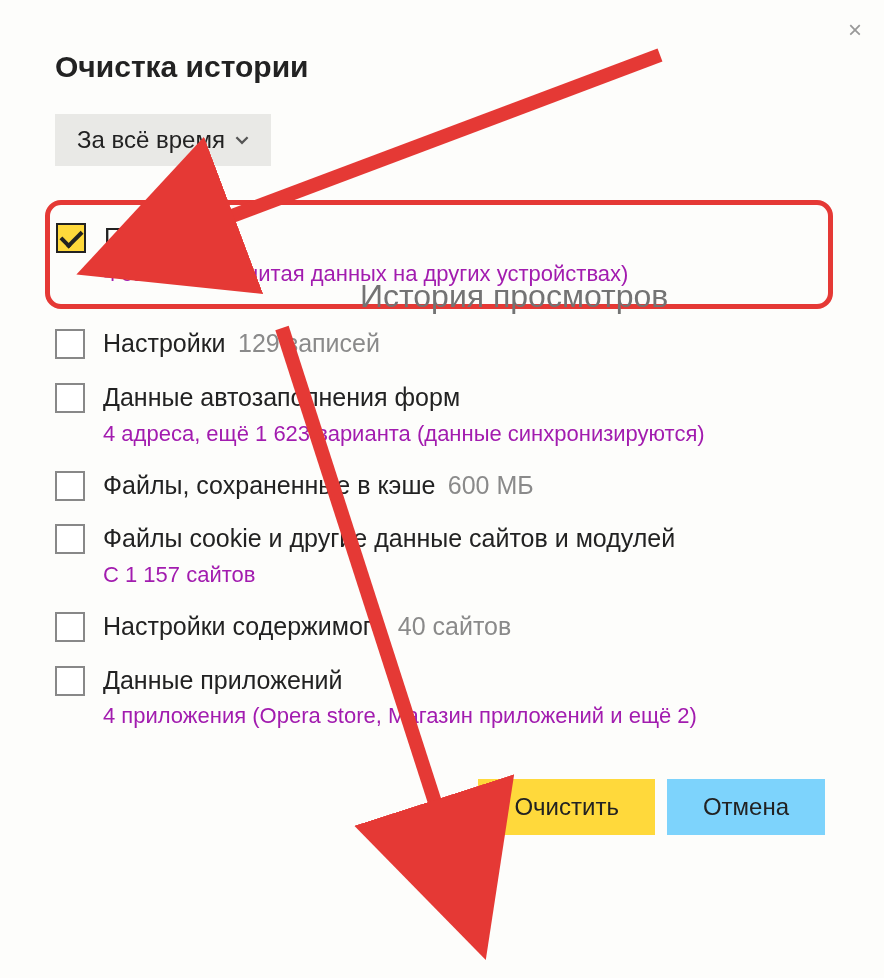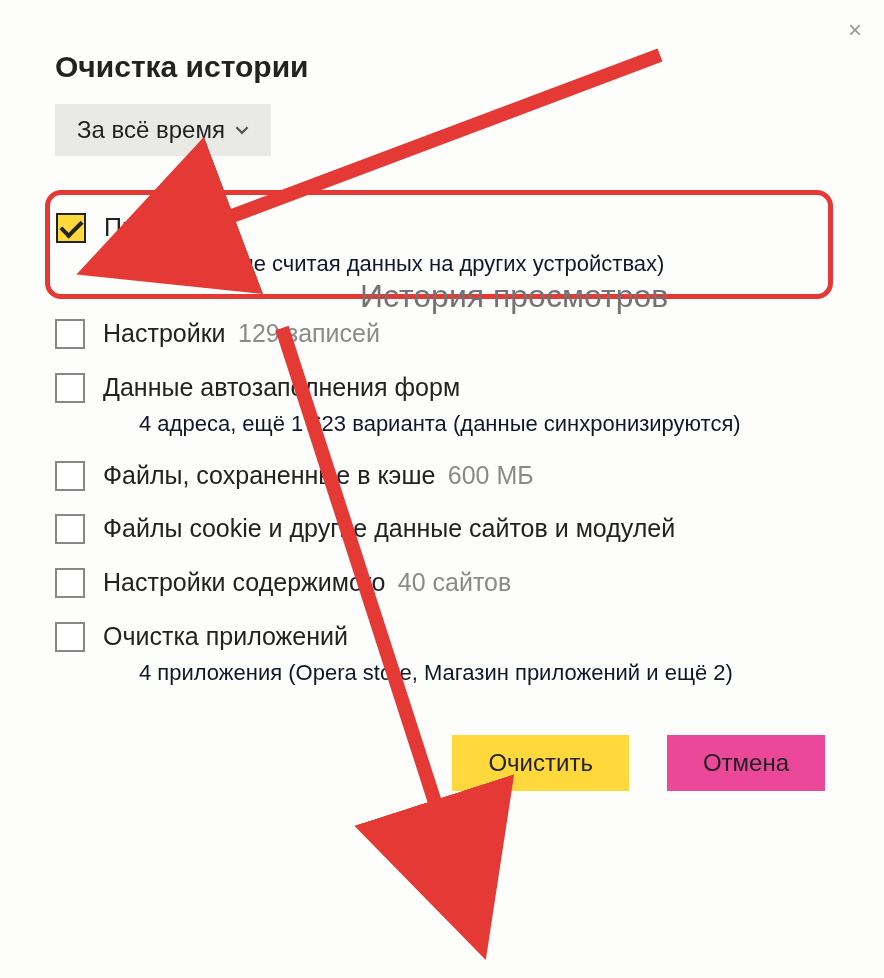--- a/index.html
+++ b/index.html
@@ -23,21 +23,21 @@
     right: 22px;
     font-size: 24px;
     color: #999;
     cursor: pointer;
     line-height: 1;
   }
   .title {
     font-size: 30px;
     font-weight: 600;
     color: #222;
-    margin: 10px 0 20px 0;
+    margin: 10px 0 30px 0;
   }
   .time-select {
     display: inline-flex;
     align-items: center;
     gap: 10px;
     background: #e9e9e6;
     padding: 12px 22px;
     font-size: 24px;
     color: #222;
     border: none;
@@ -85,48 +85,47 @@
     display: inline;
   }
   .opt-inline-detail {
     font-size: 25px;
     color: #8a8a8a;
     margin-left: 8px;
     display: inline;
   }
   .opt-detail {
     font-size: 22px;
-    color: #0f172a;
+    color: #a21caf;
     margin-top: 4px;
     line-height: 1.35;
-    margin-left: 36px;
   }
   .highlight-box {
     border: 5px solid #e53935;
     border-radius: 16px;
     padding: 14px 10px 14px 6px;
     margin-left: -10px;
     margin-right: -4px;
     position: relative;
   }
   .buttons {
     display: flex;
     justify-content: flex-end;
-    gap: 38px;
+    gap: 12px;
     margin-top: 46px;
     padding-right: 4px;
   }
   .btn {
     padding: 14px 36px;
     font-size: 24px;
     border: none;
     cursor: pointer;
   }
   .btn-primary { background: #ffd93b; color: #222; }
-  .btn-secondary { background: #ec4899; color: #222; }
+  .btn-secondary { background: #7dd3fc; color: #222; }
   
   .annotation-text {
     position: absolute;
     color: #737373;
     font-size: 32px;
     font-weight: 400;
     pointer-events: none;
     white-space: nowrap;
   }
   svg.overlay {
@@ -185,35 +184,36 @@
       <div class="opt-body">
         <span class="opt-label">Файлы, сохраненные в кэше</span>
         <span class="opt-inline-detail">600 МБ</span>
       </div>
     </div>
 
     <div class="option">
       <div class="checkbox"></div>
       <div class="opt-body">
         <span class="opt-label">Файлы cookie и другие данные сайтов и модулей</span>
+        <div class="opt-detail">С 1 157 сайтов</div>
       </div>
     </div>
 
     <div class="option">
       <div class="checkbox"></div>
       <div class="opt-body">
         <span class="opt-label">Настройки содержимого</span>
         <span class="opt-inline-detail">40 сайтов</span>
       </div>
     </div>
 
     <div class="option">
       <div class="checkbox"></div>
       <div class="opt-body">
-        <span class="opt-label">Очистка приложений</span>
+        <span class="opt-label">Данные приложений</span>
         <div class="opt-detail">4 приложения (Opera store, Магазин приложений и ещё 2)</div>
       </div>
     </div>
 
   </div>
 
   <div class="buttons">
     <button class="btn btn-primary">Очистить</button>
     <button class="btn btn-secondary">Отмена</button>
   </div>

